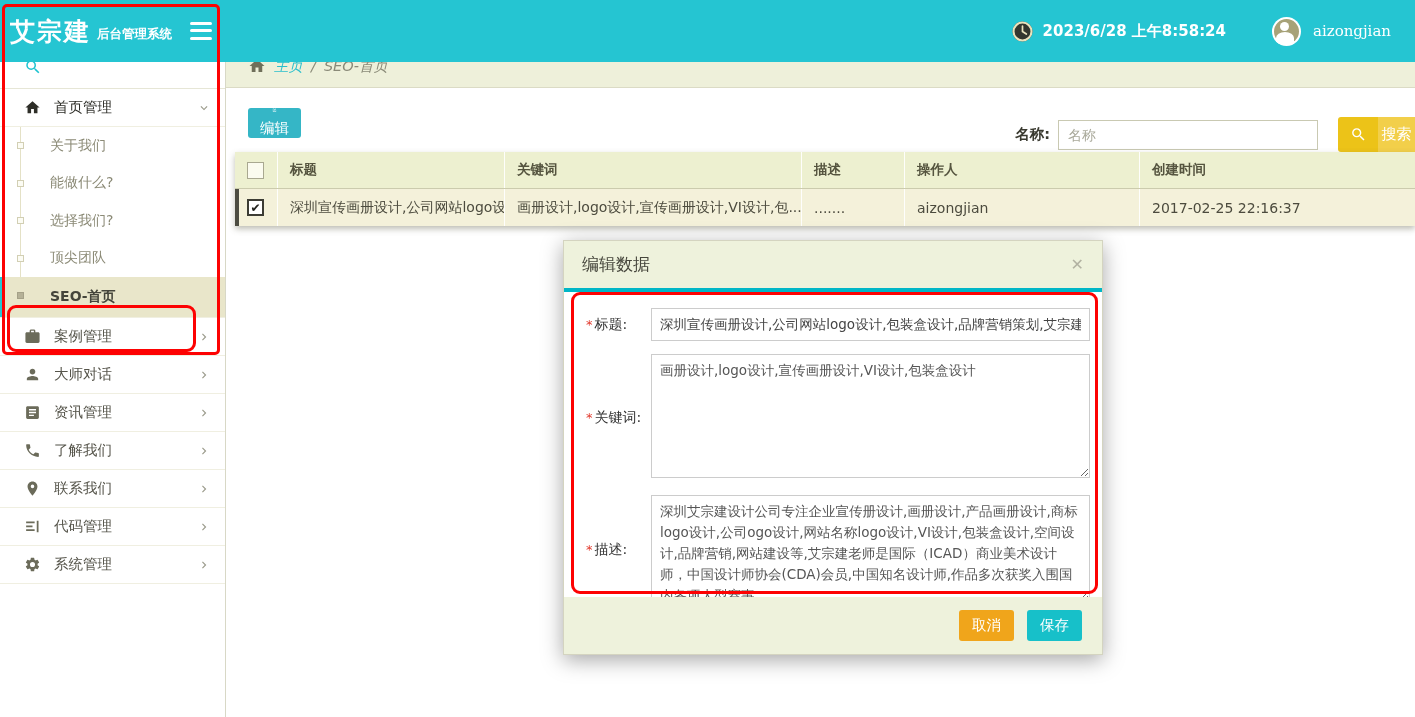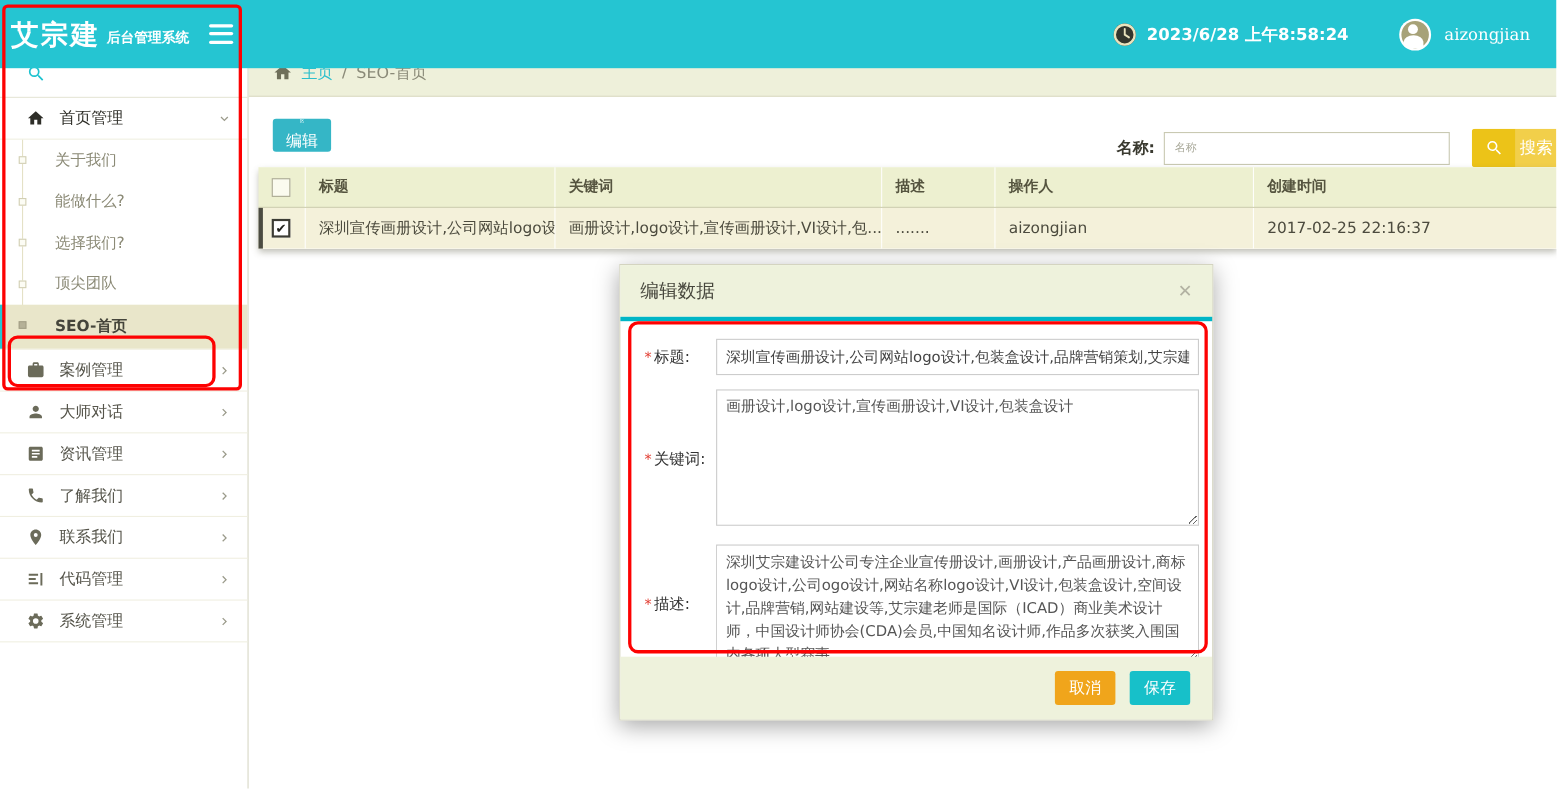--- a/index.html
+++ b/index.html
@@ -36,29 +36,29 @@
   .menu-item .chev { margin-left:auto; width:14px; height:14px; color:#9b9b8b; }
   .submenu { position:relative; border-bottom:1px solid #f0efe1; }
   .submenu .treeline { position:absolute; left:20px; top:0; bottom:18px; width:1px; background:#e4e1c6; }
   .sub-item { height:37.5px; display:flex; align-items:center; padding-left:50px; color:#8b8a76; font-size:14px; position:relative; cursor:pointer; }
   .sub-item .bullet { position:absolute; left:17px; top:15px; width:7px; height:7px; border:1px solid #d2cfb4; background:#fcfcf4; }
   .sub-item.active { height:40px; background:#e9e6ca; color:#45453b; font-weight:bold; border-left:4px solid #25c5d2; padding-left:46px; }
   .sub-item.active .bullet { left:13px; background:#b5b197; border-color:#a5a188; }
 
   
   .main { position:absolute; left:226px; top:45px; right:0; bottom:0; background:#fff; }
-  .breadcrumb { height:43px; background:#eef0da; border-bottom:1px solid #dbdbc5; display:flex; align-items:center; gap:8px; padding-left:22px; font-size:14.5px; color:#8a8a78; }
+  .breadcrumb { height:43px; background:#eef0da; border-bottom:1px solid #dbdbc5; display:flex; align-items:center; gap:8px; padding-left:22px; font-size:14.5px; color:#8a8a78;font-style:italic; }
   .breadcrumb .bc-home { width:18px; height:18px; color:#6f6f5a; }
   .breadcrumb .bc-link { color:#2bbfcc; cursor:pointer; }
 
   .toolbar { position:relative; height:64px; }
   .edit-btn { position:absolute; left:22px; top:20px; height:30px; background:#35b6c6; color:#fff; border:none; border-radius:3px; display:inline-flex; align-items:center; gap:7px; padding:0 12px; font-size:14.5px; cursor:pointer; font-family:inherit;flex-direction:column; }
   .search-group { position:absolute; right:0; top:29px; display:flex; align-items:center; }
   .name-label { color:#3a3a30; font-weight:bold; font-size:14.5px; margin-right:8px; }
-  .name-input { width:260px; height:30px; border:1px solid #c9c9b2; background:#fff; padding:0 9px; font-size:10px; color:#444; font-family:inherit; outline:none; }
+  .name-input { width:260px; height:30px; border:1px solid #c9c9b2; background:#fff; padding:0 9px; font-size:14px; color:#444; font-family:inherit; outline:none; }
   .name-input::placeholder { color:#a9a99a; }
   .search-btn { display:flex; height:35px; margin-left:20px; border:none; padding:0; background:none; cursor:pointer; border-radius:3px 0 0 3px; overflow:hidden; font-family:inherit; }
   .search-btn .sb-icon { width:40px; background:#ecc318; display:flex; align-items:center; justify-content:center; color:#fff; }
   .search-btn .sb-label { width:37px; background:#f2cf4a; color:#fff; font-size:15px; display:flex; align-items:center; justify-content:center; }
 
   .table { position:absolute; left:9px; top:107px; width:1180px; box-shadow:0 3px 6px rgba(110,110,90,.45); }
   .t-head { display:flex; height:37px; background:#edf0d0; border-bottom:1px solid #cbcbad; }
   .t-row { display:flex; height:37px; background:#f4f1da; position:relative; }
   .t-row .stripe { position:absolute; left:0; top:0; bottom:0; width:4px; background:#4c4c42; }
   .tc { display:flex; align-items:center; padding-left:12px; font-size:14px; color:#4c4b3e; border-right:1px solid rgba(255,255,255,.9); overflow:hidden; white-space:nowrap; }

